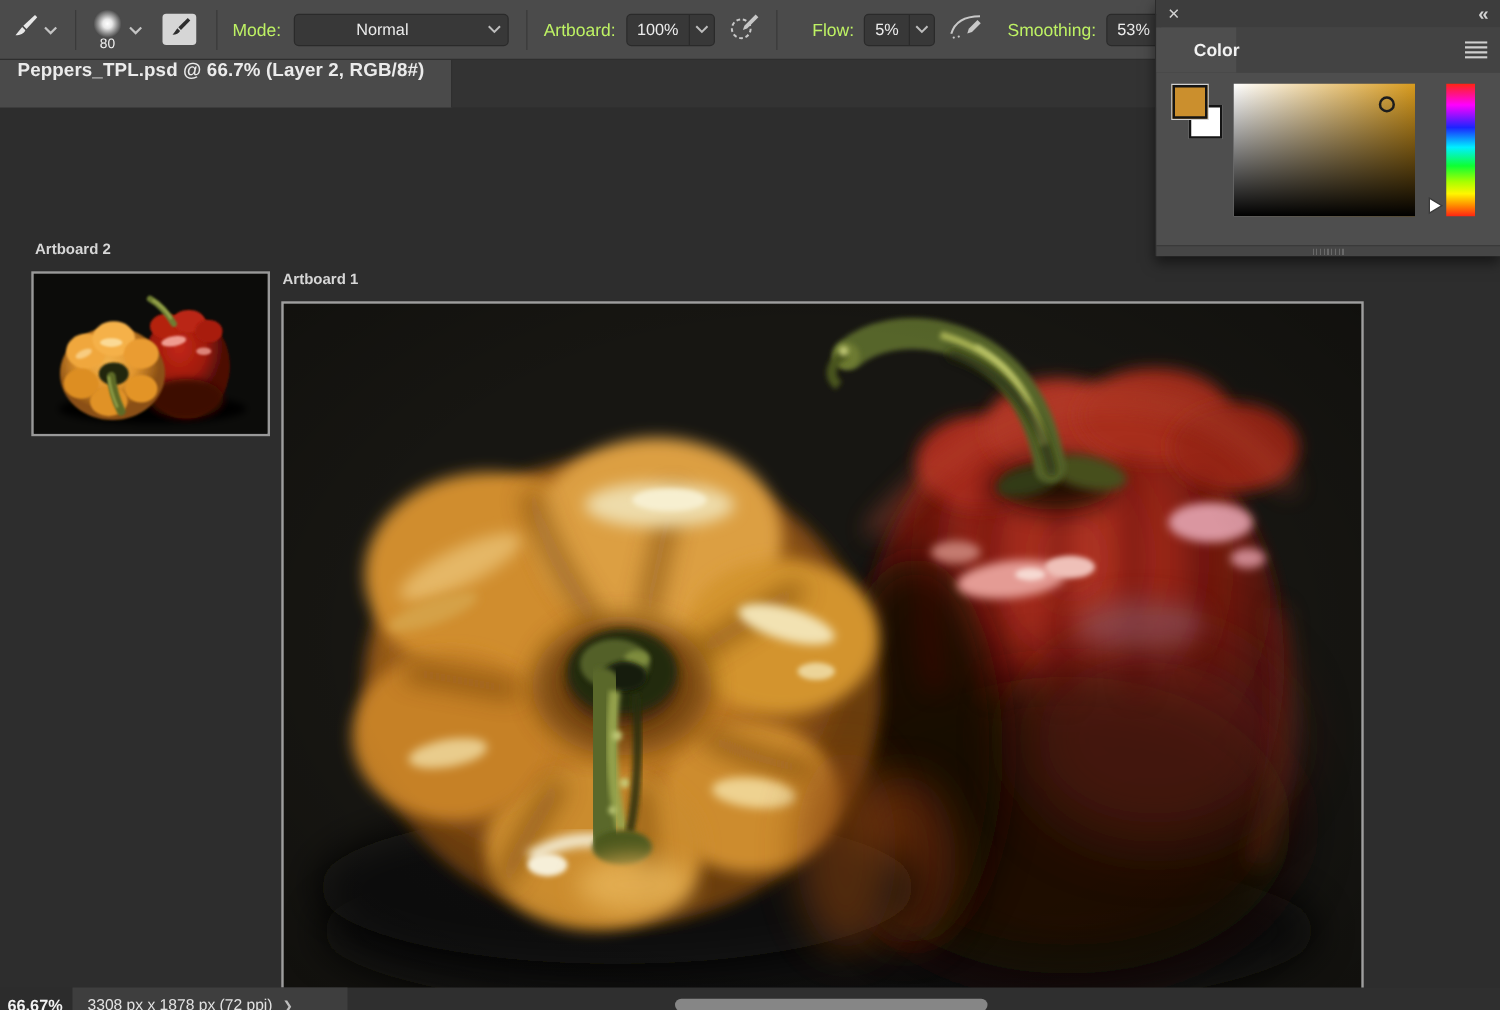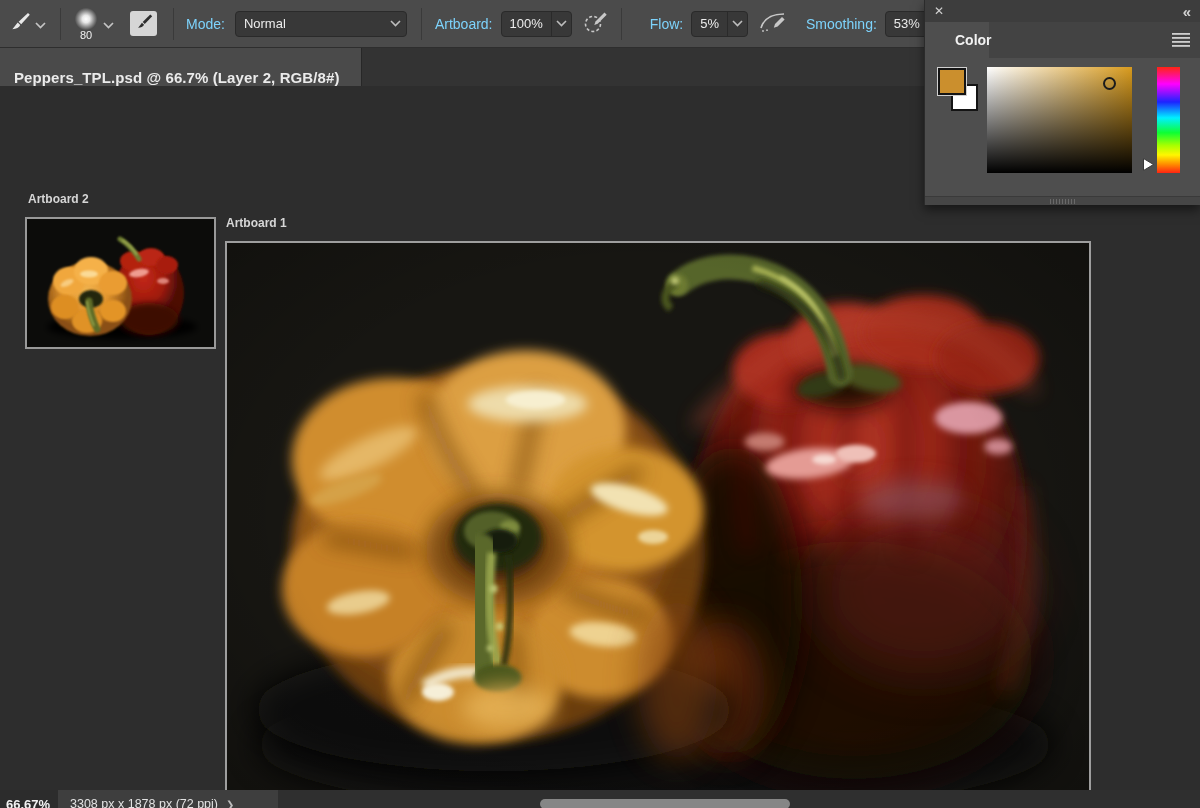--- a/index.html
+++ b/index.html
@@ -9,21 +9,21 @@
     background:#2d2d2d; font-family:"Liberation Sans", sans-serif;
     -webkit-font-smoothing:antialiased;
   }
   
   .toolbar {
     position:absolute; left:0; top:0; width:1200px; height:48px;
     background:#4b4b4b; display:flex; align-items:center;
     border-bottom:1px solid #2e2e2e; z-index:10;
   }
   .tb-sep { width:1px; height:32px; background:#3a3a3a; flex:0 0 auto; }
-  .tb-label { color:#7dd3fc; font-size:14px; white-space:nowrap; }
+  .tb-label { color:#bef264; font-size:14px; white-space:nowrap; }
   .tb-field {
     height:26px; background:#383838; border:1px solid #2a2a2a; border-radius:4px;
     display:flex; align-items:center; color:#ececec; font-size:13px;
   }
   .tb-field .val { padding:0 8px; }
   .tb-field .chev-seg {
     width:20px; height:100%; border-left:1px solid #2a2a2a;
     display:flex; align-items:center; justify-content:center;
   }
   .tb-btn { display:flex; align-items:center; justify-content:center; cursor:default; }
@@ -37,21 +37,21 @@
     display:flex; align-items:center; justify-content:center;
   }
   
   .tabbar {
     position:absolute; left:0; top:48px; width:1200px; height:38px;
     background:#333333; z-index:9;
   }
   .doc-tab {
     position:absolute; left:0; top:0; width:362px; height:38px;
     background:#4a4a4a; border-right:1px solid #272727;
-    display:flex; align-items:flex-end; padding-left:14px;
+    display:flex; align-items:flex-start; padding-left:14px;
     color:#ebebeb; font-size:15px; font-weight:bold; letter-spacing:.1px;
   }
   
   .workarea { position:absolute; left:0; top:86px; width:1200px; height:704px; background:#2d2d2d; }
   .artboard-label {
     position:absolute; color:#d6d6d6; font-size:12px; font-weight:600; z-index:2;
   }
   .ab2-label { left:28px; top:106px; }
   .ab1-label { left:226px; top:130px; }
   .thumb {
@@ -160,21 +160,21 @@
       <span>
         <svg width="19" height="19" viewBox="0 0 24 24">
           <path d="M20.5 3 L11 12.5 l2.6 2.6 L23 5.5 Z" fill="#2e2e2e"></path>
           <path d="M10 13.5 l2.7 2.7 c-1.1 2.4-3.9 3.8-7.6 3.8 1.7-2 3-4 4.9-6.5 Z" fill="#2e2e2e"></path>
         </svg>
       </span>
     </div>
     <div class="tb-sep" style="margin-left:16px"></div>
 
     <span class="tb-label" style="margin-left:12px">Mode:</span>
-    <div class="tb-field" style="margin-left:10px; width:172px; justify-content:space-between;">
+    <div class="tb-field" style="margin-left:10px; width:172px; justify-content:space-between;padding-left:41px;">
       <span class="val">Normal</span>
       <span class="chev-seg" style="border-left:none">
         <svg width="11" height="7" viewBox="0 0 11 7">
             <polyline points="1,1 5.5,5.5 10,1" stroke="#bdbdbd" stroke-width="1.6" fill="none"></polyline>
           </svg>
       </span>
     </div>
     <div class="tb-sep" style="margin-left:14px"></div>
 
     <span class="tb-label" style="margin-left:13px">Artboard:</span>

